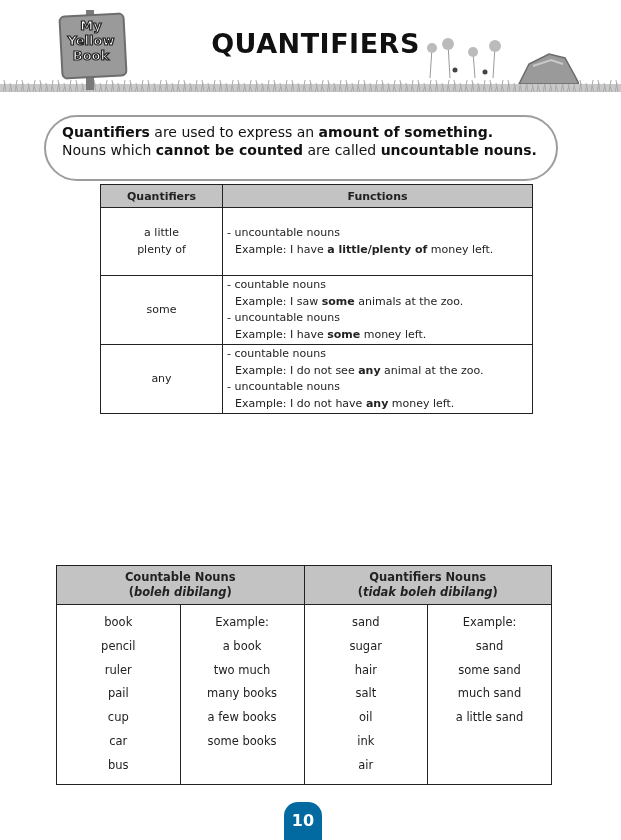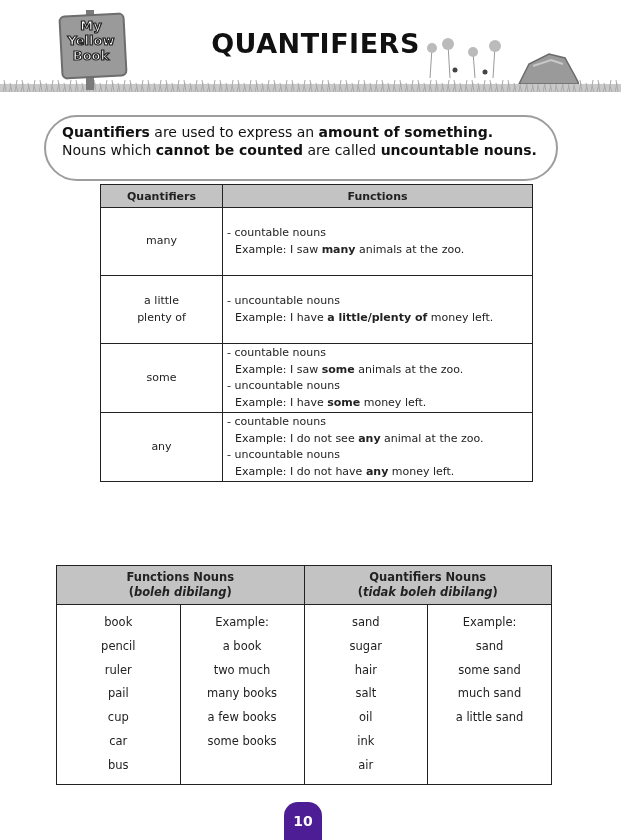--- a/index.html
+++ b/index.html
@@ -26,21 +26,21 @@
   .t1 .ex { padding-left:8px; }
   .t1 td.f b { font-weight:bold; }
 
   .t2 { left:56px; top:565px; width:496px; font-size:11.5px; }
   .t2 th { background:#c3c3c3; font-weight:bold; font-size:11.5px; height:36px; border:1px solid #222; line-height:15px; color:#222; }
   .t2 th i { font-style:italic; }
   .t2 td { border:1px solid #222; text-align:center; vertical-align:top; width:124px; padding:6px 0 6px 0; color:#222; }
   .t2 .w { height:23.8px; line-height:23.8px; }
   .t2 .w b { font-weight:normal; }
 
-  .page-num { position:absolute; left:284px; top:802px; width:38px; height:38px; background:#4c1d95; border-radius:14px 14px 0 0; color:#fff; font-weight:bold; font-size:14px; text-align:center; line-height:38px; font-family:"DejaVu Sans", sans-serif; }
+  .page-num { position:absolute; left:284px; top:802px; width:38px; height:38px; background:#0369a1; border-radius:14px 14px 0 0; color:#fff; font-weight:bold; font-size:16px; text-align:center; line-height:38px; font-family:"DejaVu Sans", sans-serif; }
 </style>
 </head>
 <body>
 
 <div class="header">
   <svg class="grass" viewBox="0 0 621 22" preserveAspectRatio="none">
     <rect x="0" y="14" width="621" height="8" fill="#c9c9c9"></rect>
     <g id="grass-blades" stroke="#aaa" stroke-width="1" fill="none">
         <line x1="0" y1="22" x2="-2" y2="16"></line>
         <line x1="3" y1="22" x2="5" y2="13"></line>
@@ -293,29 +293,20 @@
 <table class="t1">
   <thead>
     <tr>
       <th>Quantifiers</th>
       <th>Functions</th>
     </tr>
   </thead>
   <tbody id="qt-body">
       <tr style="height: 68px;">
         <td class="q">
-          <div>many</div>
-        </td>
-        <td class="f">
-          <div>- countable nouns</div>
-          <div class="ex"><span>Example: I saw </span><b>many</b><span> animals at the zoo.</span></div>
-        </td>
-      </tr>
-      <tr style="height: 68px;">
-        <td class="q">
           <div>a little</div>
           <div>plenty of</div>
         </td>
         <td class="f">
           <div>- uncountable nouns</div>
           <div class="ex"><span>Example: I have </span><b>a little/plenty of</b><span> money left.</span></div>
         </td>
       </tr>
       <tr style="height: 68px;">
         <td class="q">
@@ -339,21 +330,21 @@
           <div class="ex"><span>Example: I do not have </span><b>any</b><span> money left.</span></div>
         </td>
       </tr>
     </tbody>
 </table>
 
 <table class="t2">
   <thead>
     <tr>
       <th colspan="2">
-        <div>Functions Nouns</div>
+        <div>Countable Nouns</div>
         <div>(<i>boleh dibilang</i>)</div>
       </th>
       <th colspan="2">
         <div>Quantifiers Nouns</div>
         <div>(<i>tidak boleh dibilang</i>)</div>
       </th>
     </tr>
   </thead>
   <tbody>
     <tr>

